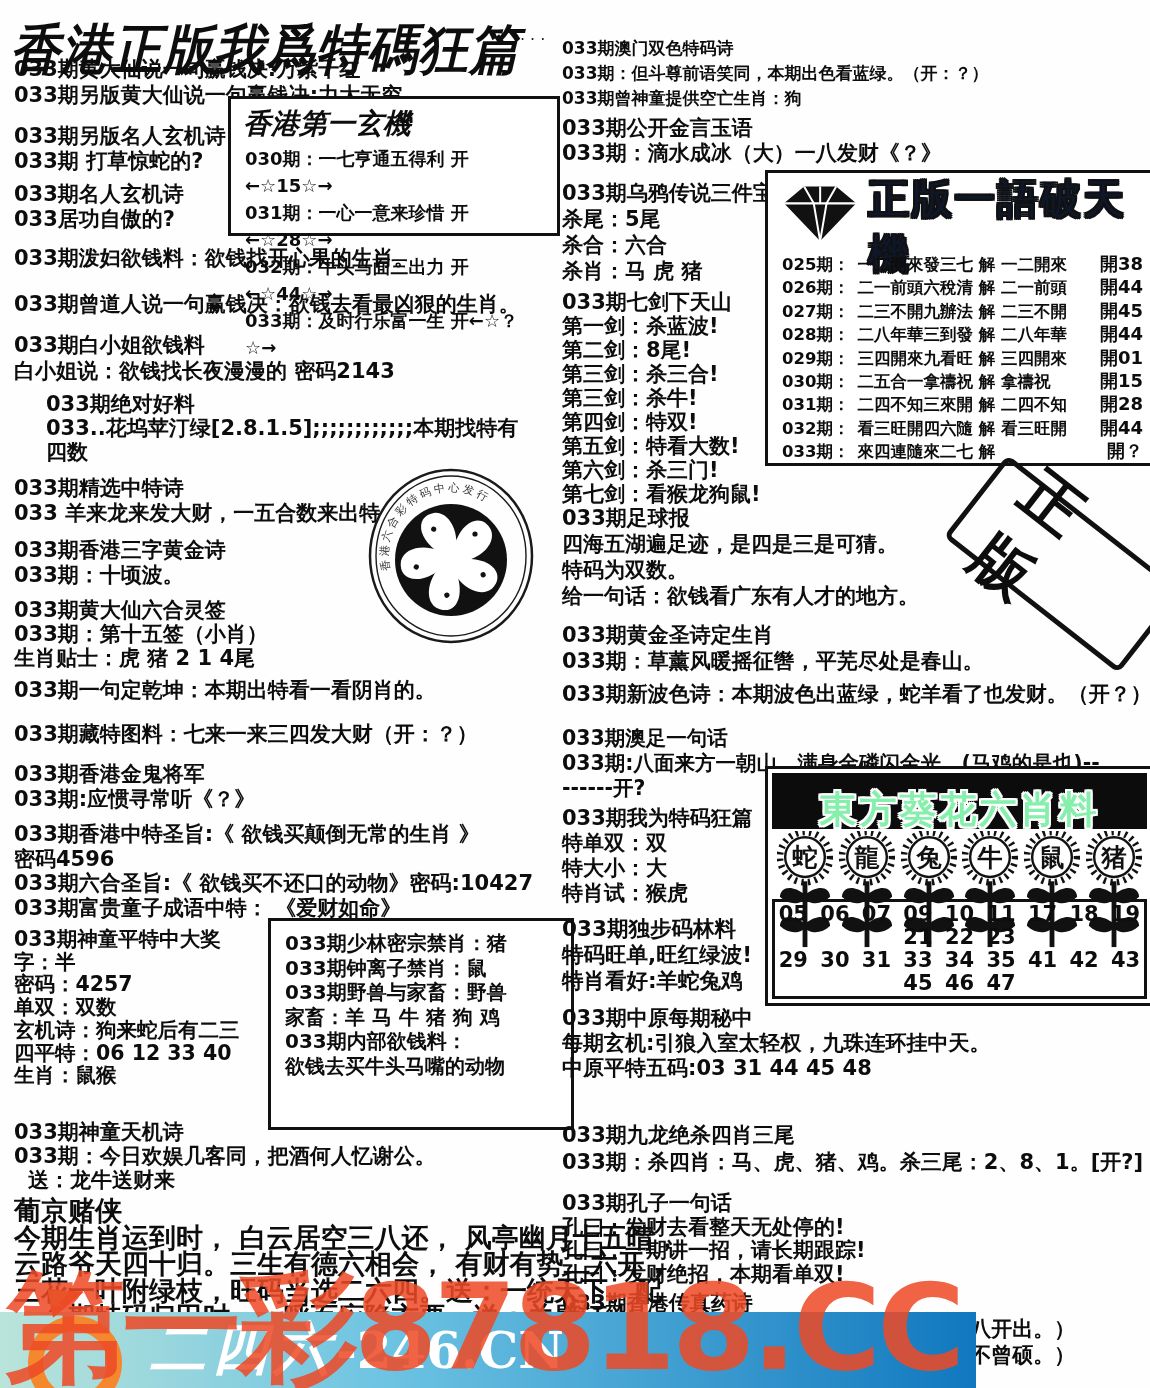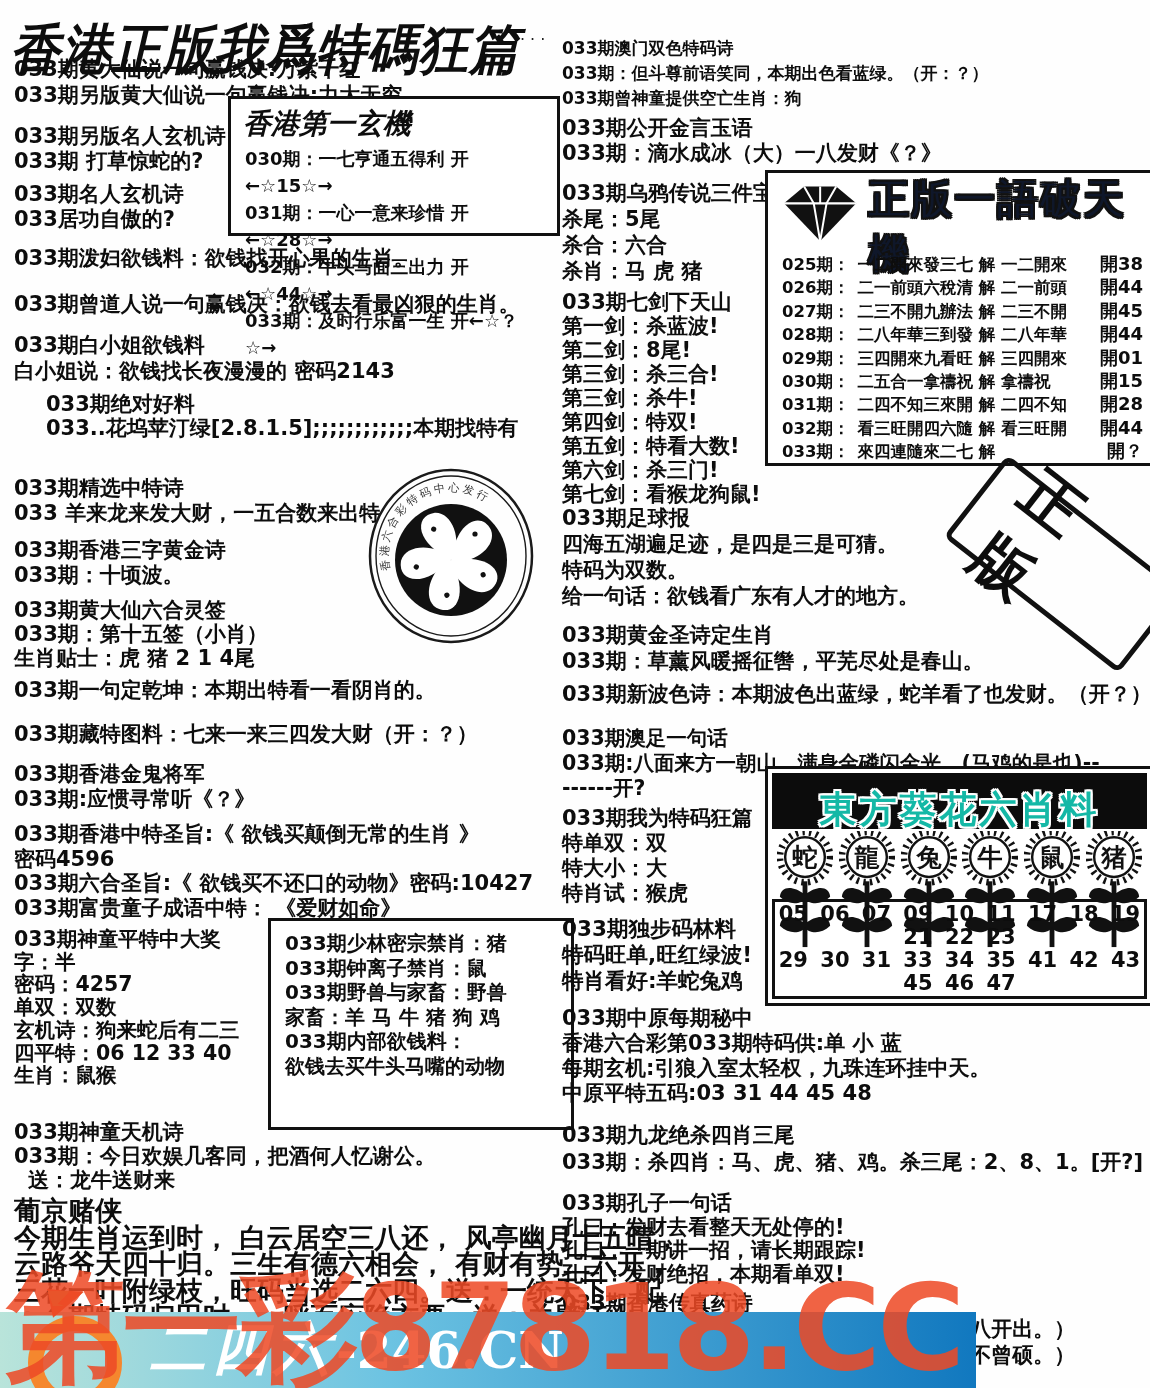--- a/index.html
+++ b/index.html
@@ -16,21 +16,21 @@
   .tianji-head{position:absolute;left:4px;top:4px;right:4px;height:72px;display:flex;align-items:center;}
   .tianji-title{font-family:"DejaVu Serif",serif;font-size:41px;font-weight:400;color:#0f172a;letter-spacing:2px;
     text-shadow:-2px -2px 0 #111,2px -2px 0 #111,-2px 2px 0 #111,2px 2px 0 #111,0 -2px 0 #111,0 2px 0 #111,-2px 0 0 #111,2px 0 0 #111;margin-top:28px;}
   .trow{display:flex;align-items:baseline;font-size:16.5px;line-height:22.4px;padding:0 8px 0 14px;}
   .trow .lb{font-weight:bold;margin-right:8px;}
   .trow .tx{font-family:"DejaVu Serif",serif;font-weight:bold;flex:1;}
   .trow .op{font-weight:bold;font-size:18px;}
   .sunbox{position:absolute;border:3px solid #111;background:#fff;}
   .sunhead{position:absolute;top:4px;left:4px;right:4px;height:56px;background:#0c0c0c;
            display:flex;align-items:center;justify-content:center;}
-  .sunhead span{font-size:37px;font-weight:900;color:#14b8a6;letter-spacing:3px;
+  .sunhead span{font-size:37px;font-weight:900;color:#86efac;letter-spacing:3px;
     text-shadow:-2px -2px 0 #fff,2px -2px 0 #fff,-2px 2px 0 #fff,2px 2px 0 #fff,0 -2px 0 #fff,0 2px 0 #fff,-2px 0 0 #fff,2px 0 0 #fff;margin-top:18px;}
   .flowers{position:absolute;top:62px;left:6px;right:6px;bottom:56px;display:flex;justify-content:space-around;}
   .numstrip{position:absolute;left:4px;right:4px;bottom:4px;border:3px solid #111;text-align:center;
             font-size:21px;font-weight:bold;line-height:23px;padding:1px 0;word-spacing:5px;}
   .stamp-zb{position:absolute;left:952px;top:512px;width:212px;height:94px;border:5px solid #111;
             border-radius:8px;transform:rotate(38deg);display:flex;align-items:center;justify-content:center;
             background:rgba(255,255,255,.0);}
   .stamp-zb span{font-size:60px;font-weight:900;letter-spacing:34px;padding-left:30px;}
   .wm{position:absolute;left:6px;top:1248px;font-size:120px;font-weight:900;color:#ee4a26;opacity:.86;
       letter-spacing:-4px;z-index:5;pointer-events:none;}
@@ -79,20 +79,21 @@
   <div class="blk" style="left:14px;top:292px;">033期曾道人说一句赢钱决：欲钱去看最凶狠的生肖。</div>
 
   <div class="blk" style="left:14px;top:332px;line-height:26px;">
     <div>033期白小姐欲钱料</div>
     <div>白小姐说：欲钱找长夜漫漫的 密码2143</div>
   </div>
 
   <div class="blk" style="left:14px;top:392px;line-height:24px;margin-left:32px;">
     <div>033期绝对好料</div>
     <div>033..花坞苹汀绿[2.8.1.5];;;;;;;;;;;;本期找特有</div>
+    <div>四数</div>
   </div>
 
   <div class="blk" style="left:14px;top:476px;line-height:25px;">
     <div>033期精选中特诗</div>
     <div>033 羊来龙来发大财，一五合数来出特</div>
   </div>
 
   <svg style="position:absolute;left:366px;top:466px;" width="170" height="180" viewBox="0 0 170 180">
     <ellipse cx="85" cy="90" rx="81" ry="86" fill="none" stroke="#1a1a1a" stroke-width="2.5"></ellipse>
     <ellipse cx="85" cy="90" rx="75" ry="80" fill="none" stroke="#1a1a1a" stroke-width="1.4"></ellipse>
@@ -381,21 +382,20 @@
   </div>
 
   <div class="blk" style="left:562px;top:916px;line-height:26px;font-size:21.5px;">
     <div>033期独步码林料</div>
     <div>特码旺单,旺红绿波!</div>
     <div>特肖看好:羊蛇兔鸡</div>
   </div>
 
   <div class="blk" style="left:562px;top:1006px;line-height:25px;">
     <div>033期中原每期秘中</div>
-    <div>香港六合彩第033期特码供:单 小 蓝</div>
     <div>每期玄机:引狼入室太轻权，九珠连环挂中天。</div>
     <div>中原平特五码:03 31 44 45 48</div>
   </div>
 
   <div class="blk" style="left:562px;top:1122px;line-height:27px;">
     <div>033期九龙绝杀四肖三尾</div>
     <div>033期：杀四肖：马、虎、猪、鸡。杀三尾：2、8、1。[开?]</div>
   </div>
 
   <div class="blk" style="left:562px;top:1192px;line-height:23.5px;">

